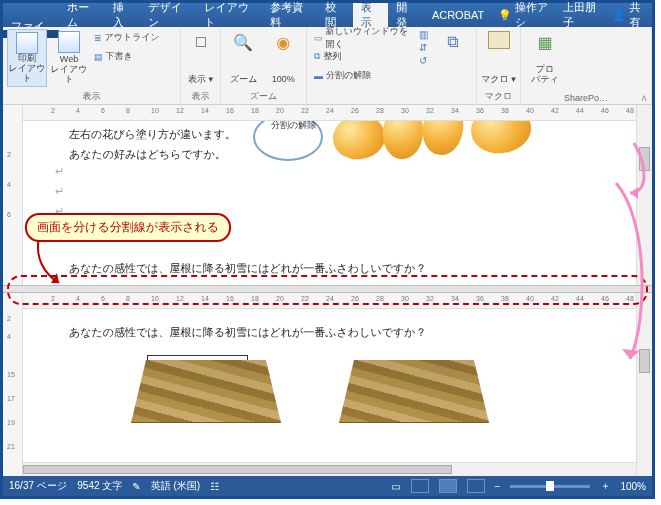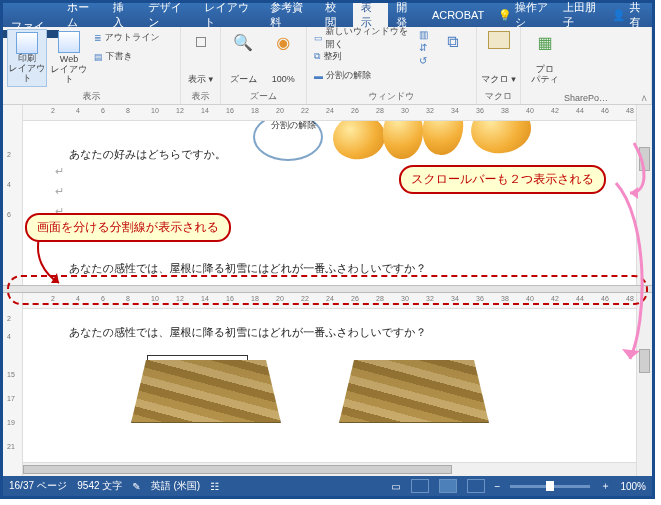--- a/index.html
+++ b/index.html
@@ -177,21 +177,20 @@
         </div>
         <div class="smallcol" style="width:14px;justify-content:space-around">
           <span class="ic-blue">▥</span>
           <span class="ic-blue">⇵</span>
           <span class="ic-blue">↺</span>
         </div>
         <div class="bigbtn">
             <div class="ic ic-blue">⧉</div>
           </div>
       </div>
-      <div class="lbl">ウィンドウ</div>
     </div>
 
     <div class="rgroup" style="width:44px">
       <div class="body">
           <div class="bigbtn">
             <div class="ic ic-macro" style="width:22px;height:18px"></div>
             <div class="tx"><span>マクロ</span> ▾</div>
           </div>
         </div>
       <div class="lbl">マクロ</div>
@@ -239,20 +238,21 @@
             <span class="tk" style="left: 428px;">34</span>
             <span class="tk" style="left: 453px;">36</span>
             <span class="tk" style="left: 478px;">38</span>
             <span class="tk" style="left: 503px;">40</span>
             <span class="tk" style="left: 528px;">42</span>
             <span class="tk" style="left: 553px;">44</span>
             <span class="tk" style="left: 578px;">46</span>
             <span class="tk" style="left: 603px;">48</span>
           </div>
         <div class="content">
+          <div class="jp" style="top:6px;left:46px">左右の花びら塗り方が違います。</div>
           <div class="jp" style="top:26px;left:46px">あなたの好みはどちらですか。</div>
           <div class="bubble" style="top:-8px;left:230px"></div>
           <div class="jp" style="top:-2px;left:248px;font-size:9px;color:#333">分割の解除</div>
           <div class="egg" style="top:-6px;left:310px"></div>
           <div class="egg" style="top:-16px;left:360px;width:40px;height:54px;transform:rotate(4deg)"></div>
           <div class="egg" style="top:-20px;left:400px;width:40px;height:54px;transform:rotate(9deg)"></div>
           <div class="egg" style="top:-16px;left:448px;width:60px;height:48px"></div>
           <div class="jp" style="top:44px;left:32px;color:#aaa">↵</div>
           <div class="jp" style="top:64px;left:32px;color:#aaa">↵</div>
           <div class="jp" style="top:84px;left:32px;color:#aaa">↵</div>
@@ -314,21 +314,20 @@
         </div>
         <div class="hscroll">
             <div class="thumb" style="left:0;width:70%"></div>
           </div>
       </div>
       <div class="vscroll">
           <div class="thumb" style="top:56px;height:24px"></div>
         </div>
     </div>
 
-    <div class="callout" style="top:60px;right:46px">スクロールバーも２つ表示される</div>
     <div class="callout" style="top:108px;left:22px">画面を分ける分割線が表示される</div>
     <div class="dashbox" style="top:170px;left:4px;right:4px;height:30px"></div>
 
     <svg class="arrow-pink" style="top:32px;right:2px" width="44" height="130">
       <path d="M28 6 C42 30 42 56 24 56" fill="none" stroke="#f48bc6" stroke-width="3"></path>
       <polygon points="24,56 32,50 32,62" fill="#f48bc6"></polygon>
     </svg>
     <svg class="arrow-pink" style="top:74px;right:0" width="44" height="200">
       <path d="M8 4 C40 40 40 140 22 180" fill="none" stroke="#f48bc6" stroke-width="3"></path>
       <polygon points="22,180 32,172 14,170" fill="#f48bc6"></polygon>

